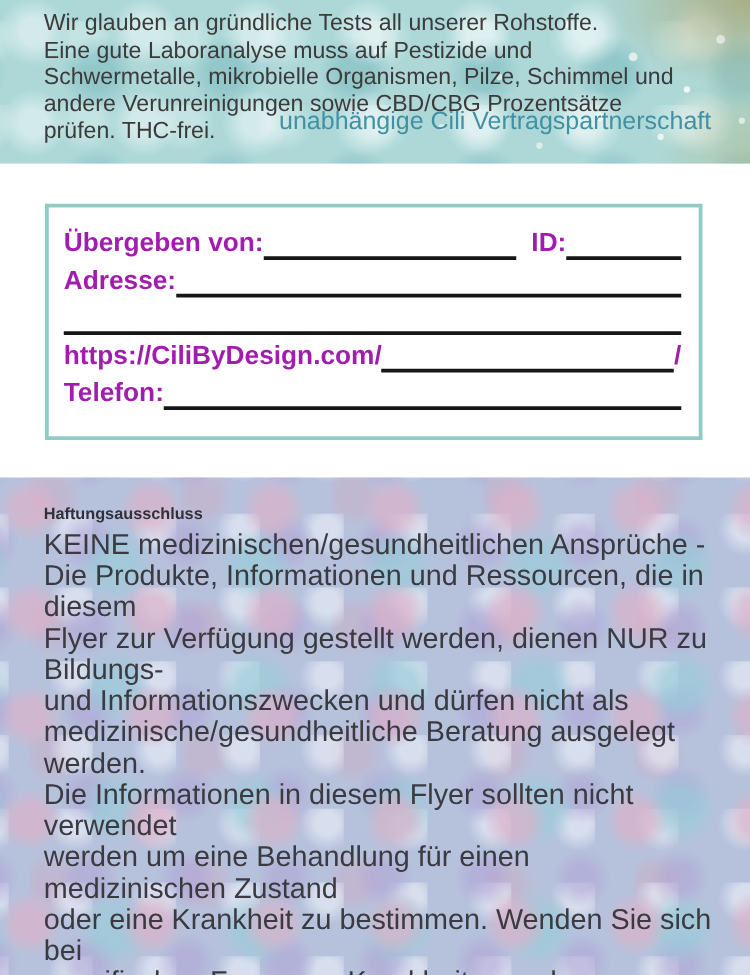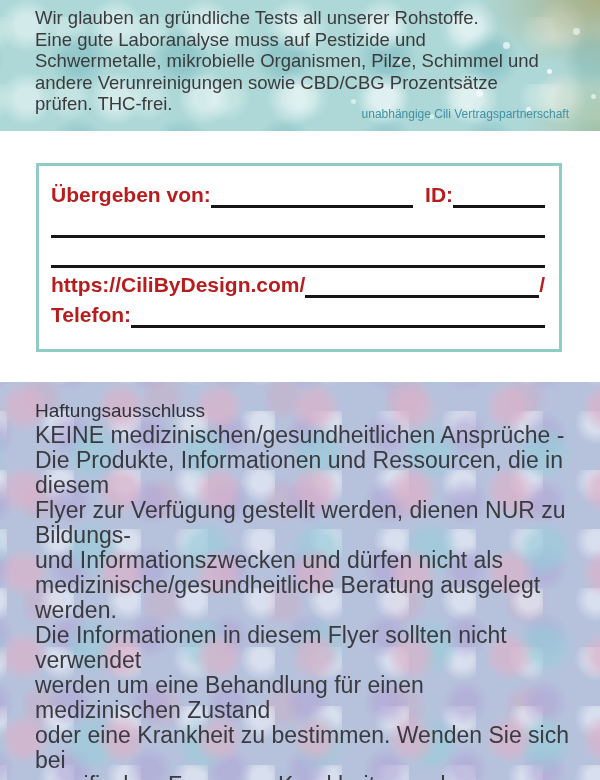--- a/index.html
+++ b/index.html
@@ -52,22 +52,22 @@
     margin: 0;
     padding: 7px 30px 0 35px;
     font-size: 18.5px;
     line-height: 21.6px;
     color: #3b3b3b;
     white-space: pre-line;
     z-index: 1;
   }
   .partner {
     position: absolute;
-    right: 31px; bottom: 10px;
-    font-size: 12px;
+    right: 31px; bottom: 22px;
+    font-size: 20px;
     color: #4191a2;
     z-index: 1;
   }
 
   
   .form-section {
     position: absolute;
     top: 131px; left: 0;
     width: 600px; height: 251px;
     background: #ffffff;
@@ -81,21 +81,21 @@
     background: #ffffff;
     padding: 14px 14px 0 12px;
   }
   .form-row {
     display: flex;
     align-items: flex-start;
     height: 30px;
     line-height: 30px;
     font-weight: 700;
     font-size: 21px;
-    color: #b91c1c;
+    color: #a21caf;
     white-space: nowrap;
   }
   .fill {
     border-bottom: 3px solid #161616;
     height: 25px;
     flex: 1 1 auto;
   }
   .fill-given { flex-grow: 2.2; margin-right: 12px; }
   .fill-id { flex-grow: 1; }
 
@@ -109,23 +109,23 @@
     background:
       radial-gradient(circle at 25% 30%, rgba(219,178,202,0.70) 0 12px, rgba(219,178,202,0) 26px) 0 0 / 97px 83px,
       radial-gradient(circle at 70% 65%, rgba(152,204,217,0.65) 0 14px, rgba(152,204,217,0) 30px) 13px 7px / 113px 97px,
       radial-gradient(circle at 50% 50%, rgba(176,164,214,0.55) 0 10px, rgba(176,164,214,0) 24px) 31px 19px / 79px 67px,
       radial-gradient(circle at 80% 20%, rgba(238,241,249,0.60) 0 9px, rgba(238,241,249,0) 22px) 7px 29px / 67px 59px,
       radial-gradient(circle at 15% 75%, rgba(205,170,195,0.45) 0 11px, rgba(205,170,195,0) 25px) 23px 41px / 121px 103px,
       #b6c2dc;
   }
   .disclaimer h2 {
     margin: 0;
-    font-size: 19px;
+    font-size: 13px;
     line-height: 25px;
-    font-weight: 400;
+    font-weight: 700;
     color: #30303a;
   }
   .disclaimer p {
     margin: 0;
     font-size: 23px;
     line-height: 25px;
     color: #3a3a40;
     white-space: pre-line;
   }
 </style>
@@ -147,20 +147,21 @@
     <div class="form-box">
 
       <div class="form-row">
         <span class="lbl">Übergeben von:</span>
         <span class="fill fill-given"></span>
         <span class="lbl">ID:</span>
         <span class="fill fill-id"></span>
       </div>
 
       <div class="form-row">
+        <span class="lbl">Adresse:</span>
         <span class="fill"></span>
       </div>
 
       <div class="form-row">
         <span class="fill"></span>
       </div>
 
       <div class="form-row">
         <span class="lbl">https://CiliByDesign.com/</span>
         <span class="fill"></span>

